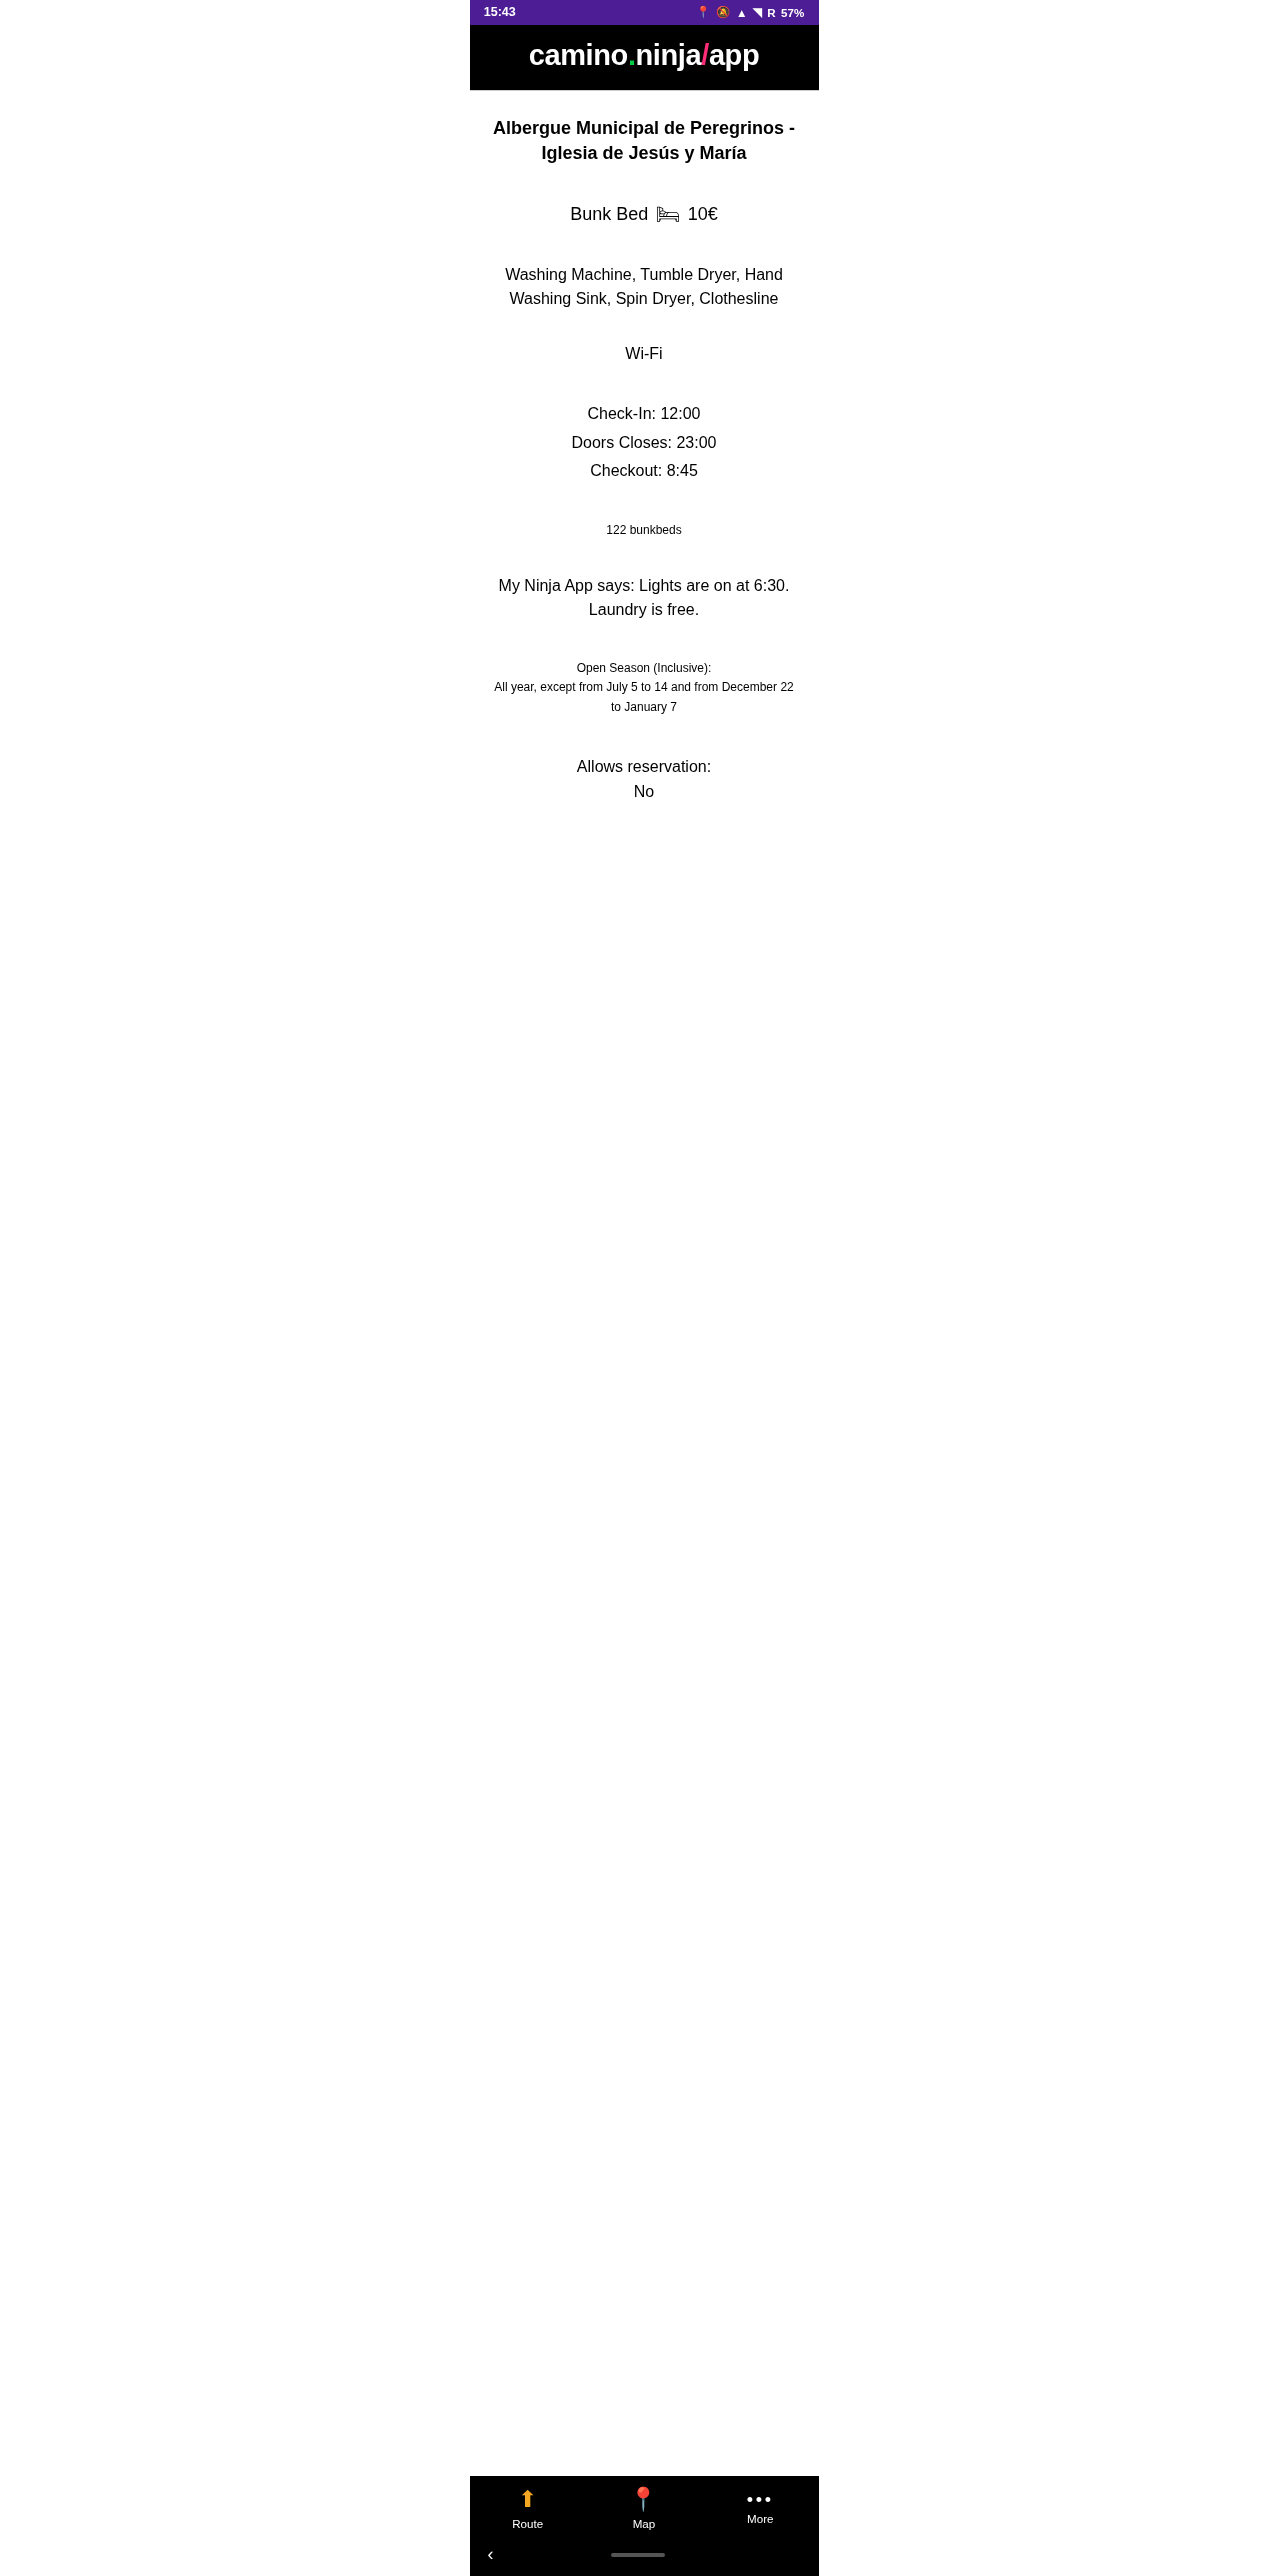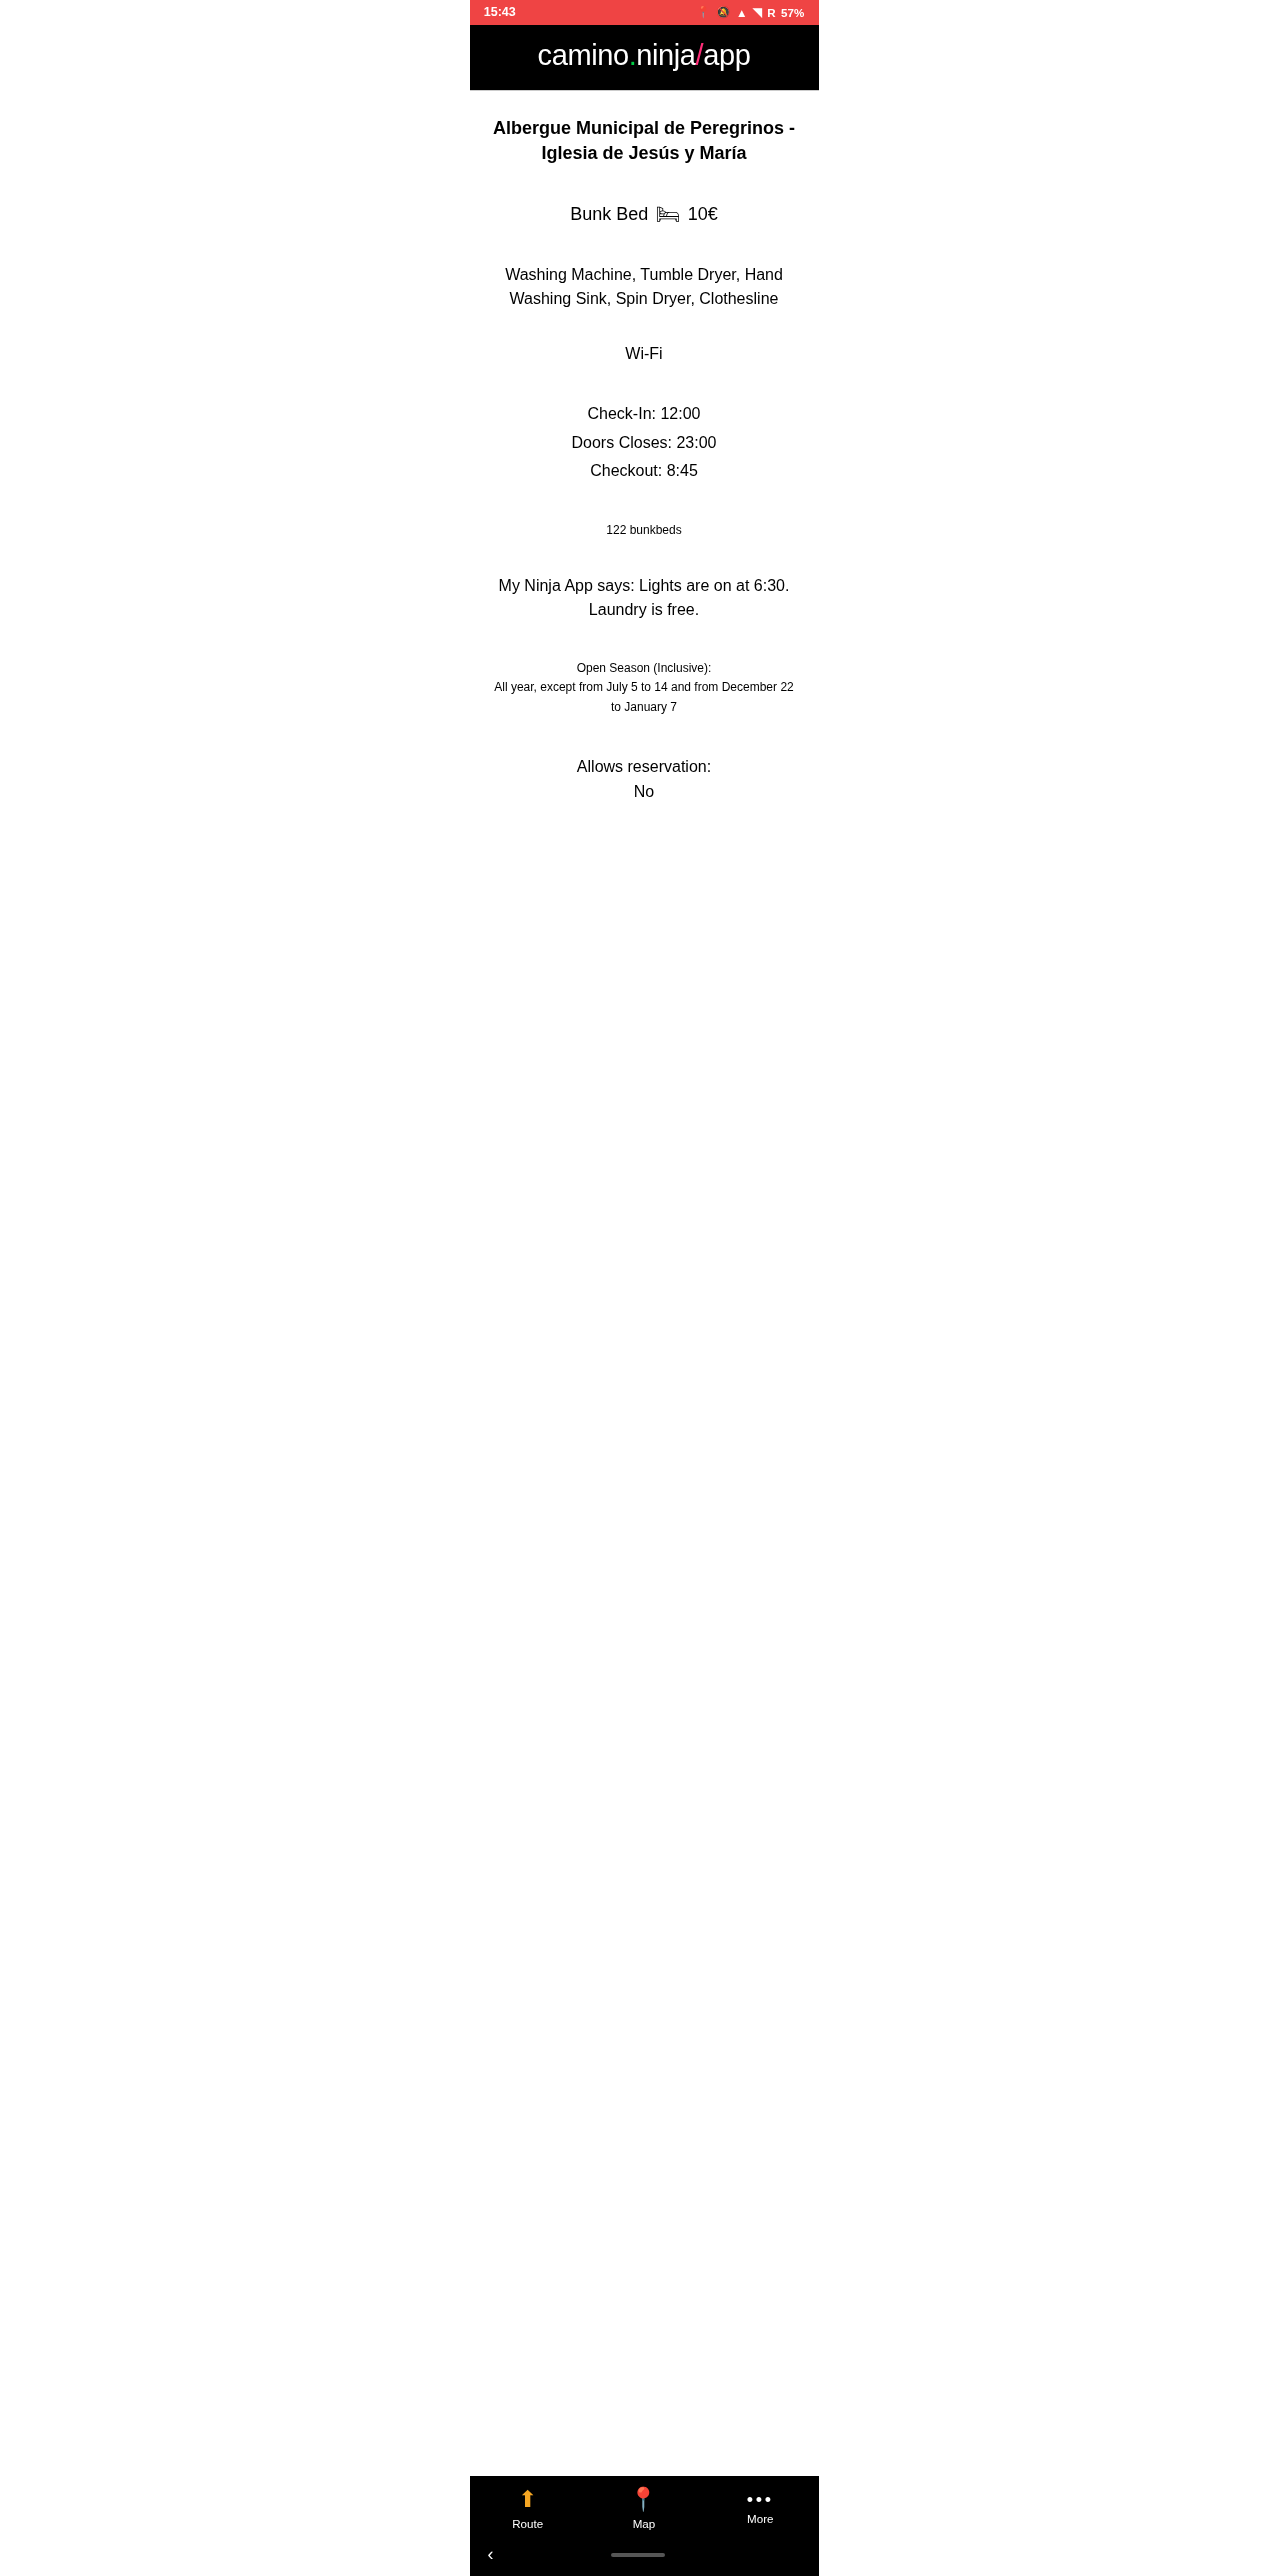--- a/index.html
+++ b/index.html
@@ -14,21 +14,21 @@
       font-family: sans-serif;
       width: 349px;
       min-height: 100vh;
       margin: 0 auto;
       display: flex;
       flex-direction: column;
     }
 
     
     .status-bar {
-      background: #ef4444;
+      background: #4c1d95;
       color: #ffffff;
       display: flex;
       justify-content: space-between;
       align-items: center;
       padding: 5.4px 14.3px;
       font-size: 12.5px;
       font-weight: 600;
     }
 
     .status-bar-right {
@@ -41,21 +41,21 @@
     
     .header {
       background: #000000;
       padding: 14.3px 0 18px 0;
       text-align: center;
     }
 
     .header-title {
       color: #ffffff;
       font-size: 29px;
-      font-weight: 400;
+      font-weight: 700;
       letter-spacing: -0.4px;
     }
 
     .header-title .dot {
       color: #00cc44;
     }
 
     .header-title .slash {
       color: #ff2d78;
     }

